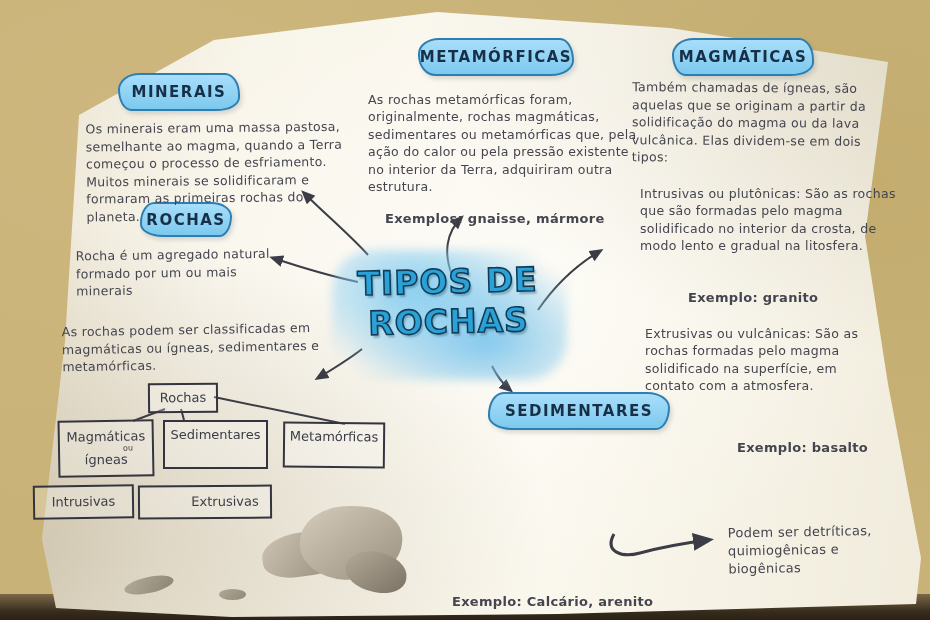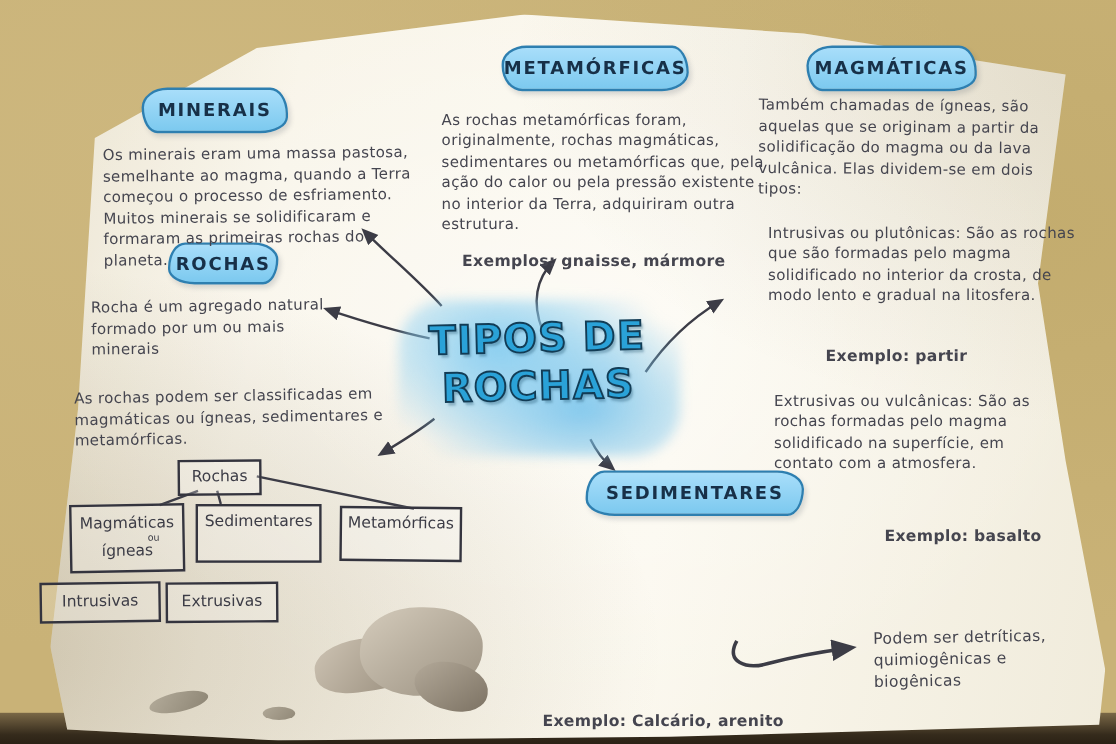--- a/index.html
+++ b/index.html
@@ -119,21 +119,21 @@
     <p class="hand" style="left:86px;top:106px;width:272px;transform:rotate(-.6deg);">Os minerais eram uma massa pastosa, semelhante ao magma, quando a Terra começou o processo de esfriamento. Muitos minerais se solidificaram e formaram as primeiras rochas do planeta.</p>
 
     <p class="hand" style="left:76px;top:233px;width:212px;transform:rotate(-.8deg);">Rocha é um agregado natural formado por um ou mais minerais</p>
     <p class="hand" style="left:62px;top:308px;width:268px;transform:rotate(-1deg);">As rochas podem ser classificadas em magmáticas ou ígneas, sedimentares e metamórficas.</p>
 
     <p class="hand" style="left:368px;top:78px;width:278px;">As rochas metamórficas foram, originalmente, rochas magmáticas, sedimentares ou metamórficas que, pela ação do calor ou pela pressão existente no interior da Terra, adquiriram outra estrutura.</p>
     <p class="hand example" style="left:385px;top:197px;">Exemplos: gnaisse, mármore</p>
 
     <p class="hand" style="left:632px;top:66px;width:238px;transform:rotate(.4deg);">Também chamadas de ígneas, são aquelas que se originam a partir da solidificação do magma ou da lava vulcânica. Elas dividem-se em dois tipos:</p>
     <p class="hand" style="left:640px;top:172px;width:272px;">Intrusivas ou plutônicas: São as rochas que são formadas pelo magma solidificado no interior da crosta, de modo lento e gradual na litosfera.</p>
-    <p class="hand example" style="left:688px;top:276px;">Exemplo: partir</p>
+    <p class="hand example" style="left:688px;top:276px;">Exemplo: granito</p>
     <p class="hand" style="left:645px;top:312px;width:218px;">Extrusivas ou vulcânicas: São as rochas formadas pelo magma solidificado na superfície, em contato com a atmosfera.</p>
     <p class="hand example" style="left:737px;top:426px;">Exemplo: basalto</p>
 
     <div class="watercolor"></div>
     <h1 class="main-title">
       <span>TIPOS DE</span>
       <span>ROCHAS</span>
     </h1>
 
     <p class="hand example" style="left:452px;top:580px;">Exemplo: Calcário, arenito</p>
@@ -149,21 +149,21 @@
     </div>
     <div class="fbox" style="left:163px;top:420px;width:105px;height:49px;justify-content:flex-start;padding-top:6px;box-sizing:border-box;">
       <span>Sedimentares</span>
     </div>
     <div class="fbox" style="left:283px;top:422px;width:102px;height:46px;justify-content:flex-start;padding-top:6px;box-sizing:border-box;transform:rotate(.6deg);">
       <span>Metamórficas</span>
     </div>
     <div class="fbox" style="left:33px;top:485px;width:97px;height:30px;transform:rotate(-.8deg);">
       <span>Intrusivas</span>
     </div>
-    <div class="fbox" style="left:138px;top:485px;width:90px;height:30px;transform:rotate(-.4deg);">
+    <div class="fbox" style="left:138px;top:485px;width:90px;height:30px;transform:rotate(-.4deg);padding-left:40px;">
       <span>Extrusivas</span>
     </div>
 
     <div class="rock r1"></div>
     <div class="rock r2"></div>
     <div class="rock r3"></div>
     <div class="rock p1"></div>
     <div class="rock p2"></div>
 
   </div>

